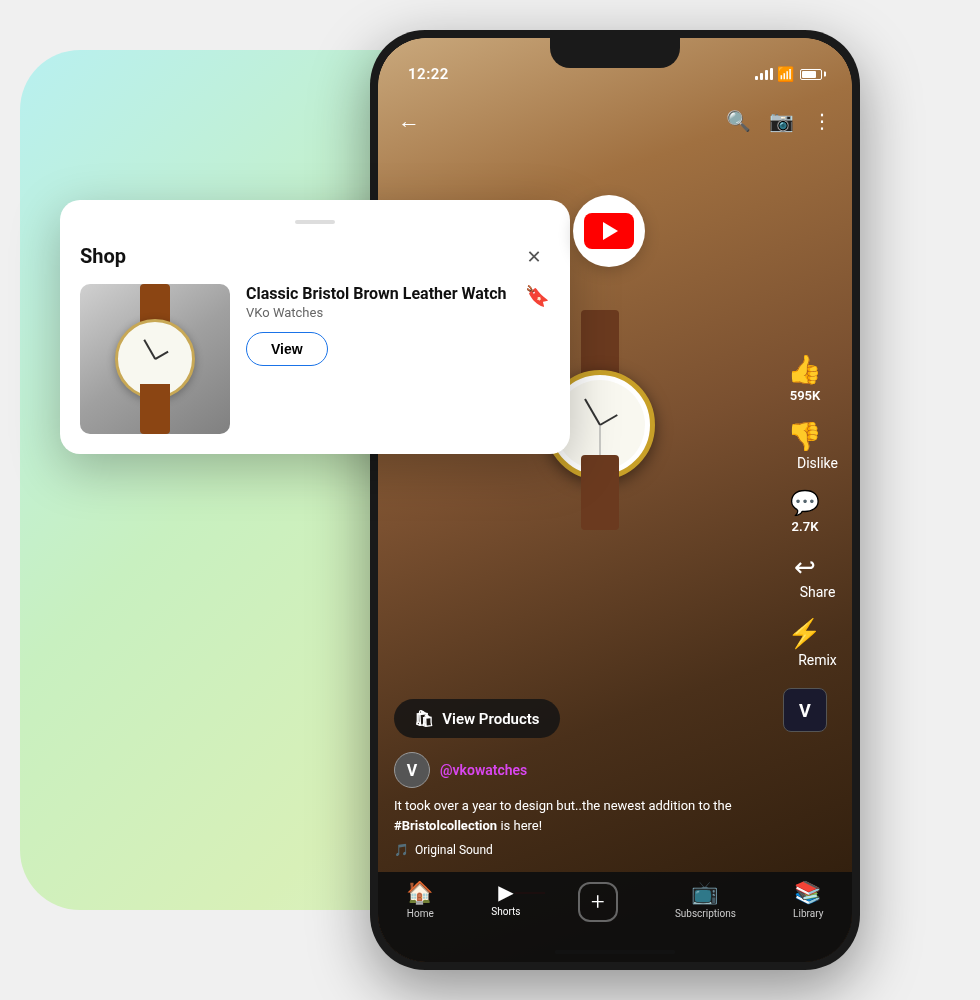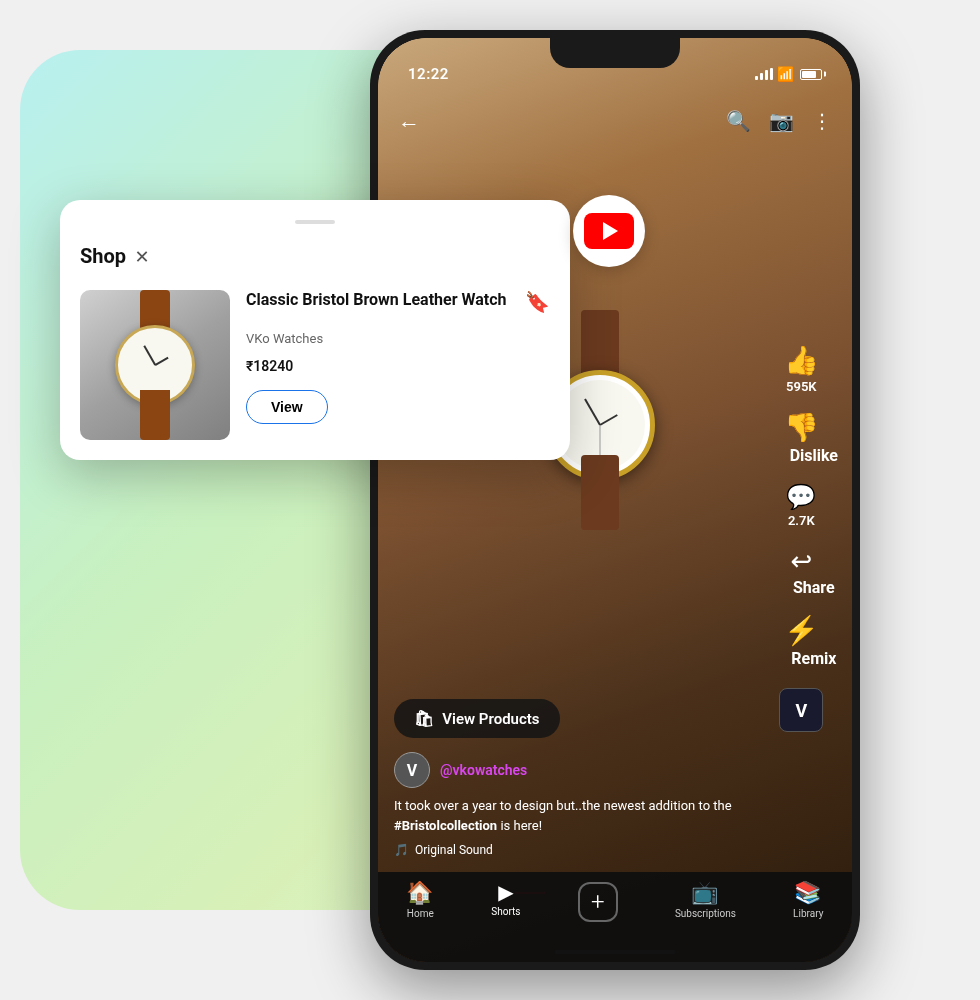--- a/index.html
+++ b/index.html
@@ -193,22 +193,22 @@
     }
 
     .action-icon {
       color: white;
       font-size: 28px;
       line-height: 1;
     }
 
     .action-label {
       color: white;
-      font-size: 16px;
-      font-weight: 700;
+      font-size: 14px;
+      font-weight: 400;
       margin-left: 25px;
     }
 
     .action-count {
       color: white;
       font-size: 13px;
       font-weight: 600;
     }
 
     
@@ -399,22 +399,22 @@
       width: 40px;
       height: 4px;
       background: #ddd;
       border-radius: 2px;
       margin: 0 auto 16px;
     }
 
     .shop-header {
       display: flex;
       align-items: center;
-      justify-content: flex-start;
-      margin-bottom: 18px;
+      justify-content: space-between;
+      margin-bottom: 12px;
     }
 
     .shop-title {
       font-size: 20px;
       font-weight: 700;
       color: #111;
     }
 
     .shop-close-btn {
       width: 32px;
@@ -501,21 +501,21 @@
     .product-info {
       flex: 1;
       position: relative;
     }
 
     .product-name {
       font-size: 16px;
       font-weight: 700;
       color: #111;
       line-height: 1.3;
-      margin-bottom: 20px;
+      margin-bottom: 0;
       padding-right: 30px;
     }
 
     .product-brand {
       font-size: 13px;
       color: #666;
       margin-bottom: 12px;
     }
 
     .product-price {
@@ -754,19 +754,18 @@
           <div style="position:absolute;top:50%;left:50%;width:1.5px;height:22px;background:#333;transform-origin:bottom center;transform:translate(-50%,-100%) rotate(-30deg);"></div>
           <div style="position:absolute;top:50%;left:50%;width:1.5px;height:15px;background:#333;transform-origin:bottom center;transform:translate(-50%,-100%) rotate(60deg);"></div>
         </div>
         <div class="watch-strap-bottom"></div>
       </div>
 
       <div class="product-info">
         <span class="bookmark-icon">🔖</span>
         <div class="product-name">Classic Bristol Brown Leather Watch</div>
         <div class="product-brand">VKo Watches</div>
-        <div class="product-price">₹18240</div>
         <button class="view-btn">View</button>
       </div>
     </div>
   </div>
 
 </div>
 
 </body></html>

